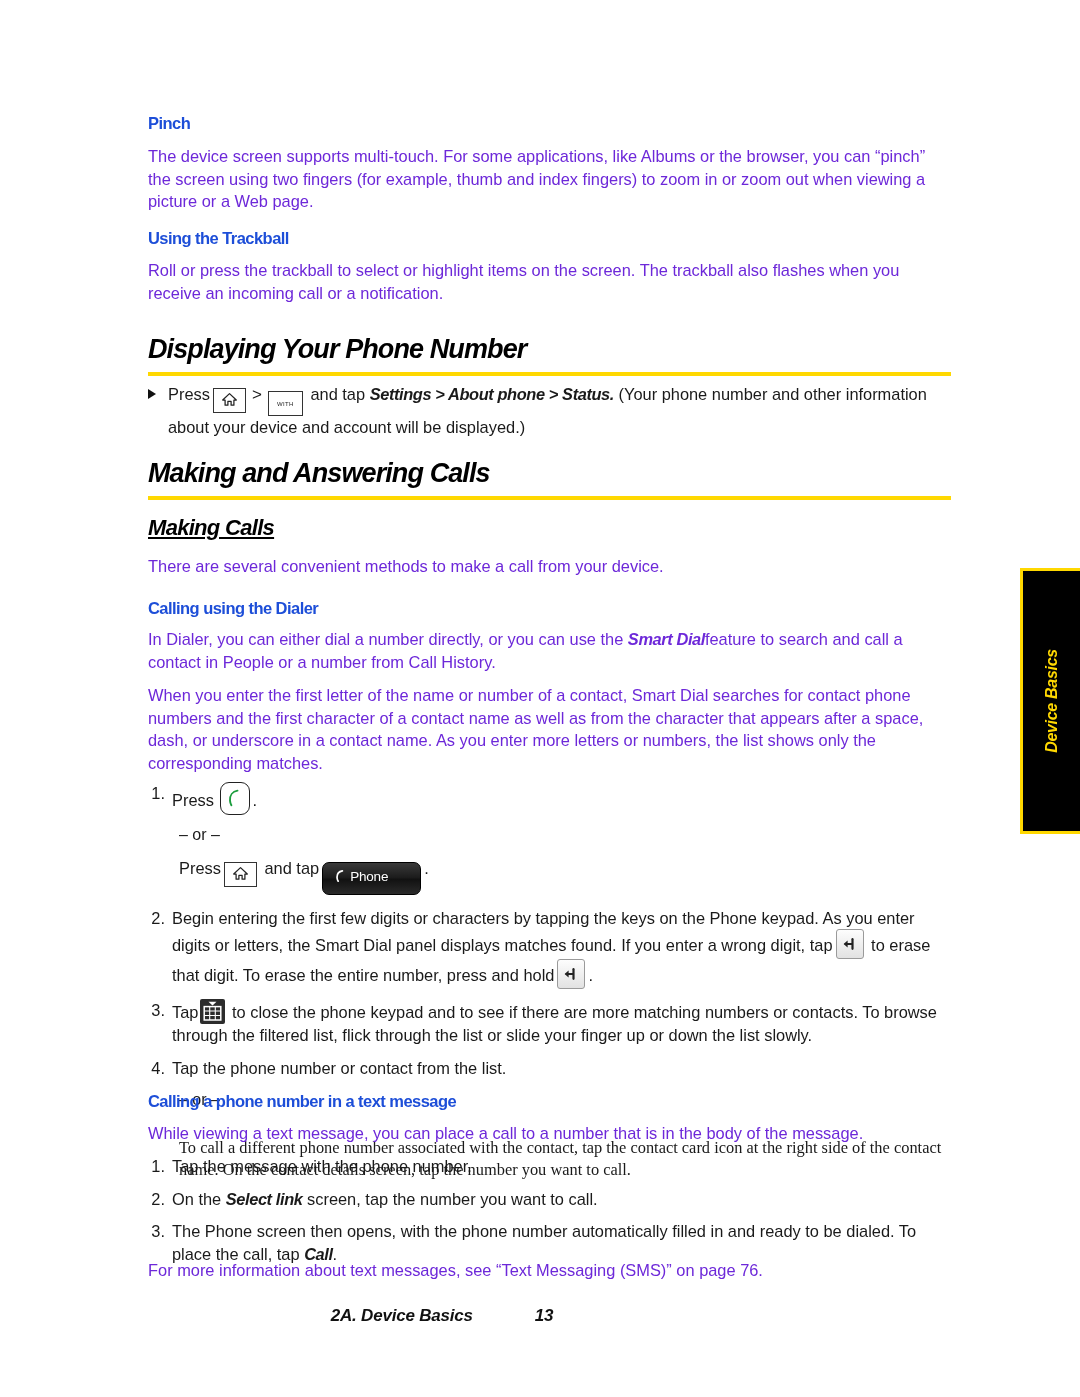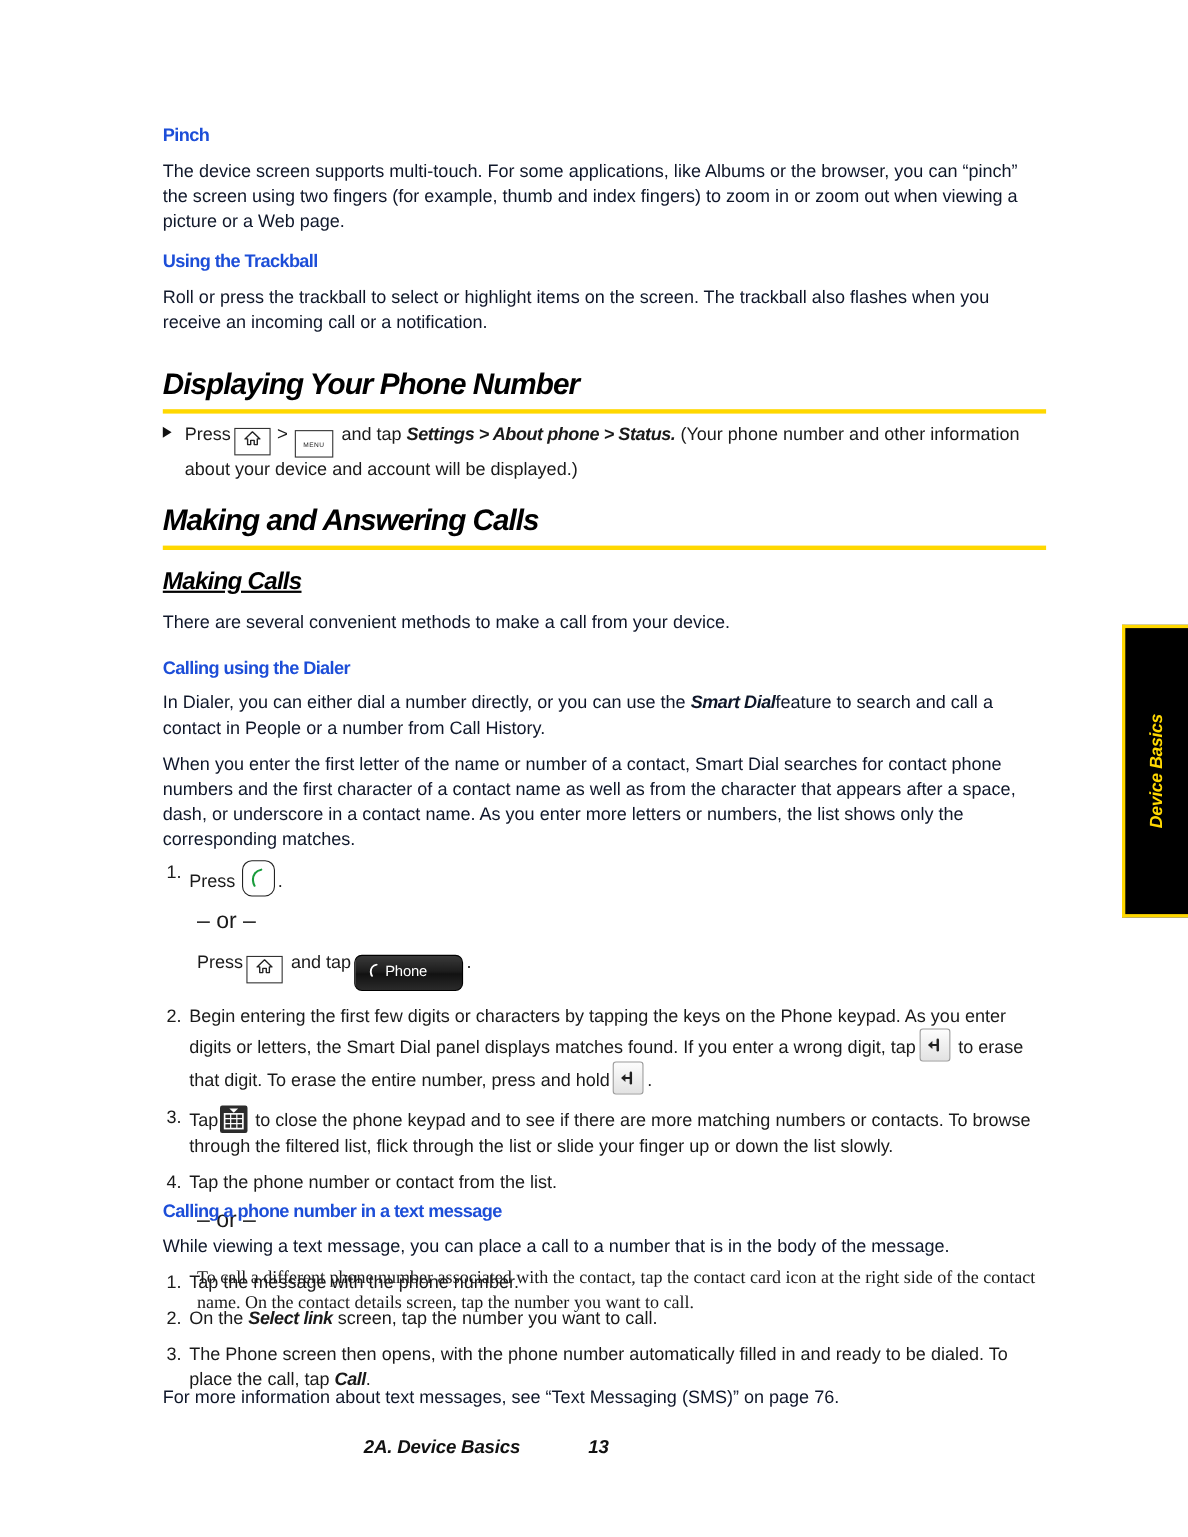--- a/index.html
+++ b/index.html
@@ -65,21 +65,21 @@
     background: #ffd800;
     width: 803px;
     margin: 7px 0 0 0;
   }
 
   
   p.body {
     font-size: 16.4px;
     line-height: 1.38;
     margin: 0;
-    color: #0f172a;
+    color: #6d28d9;
   }
 
   .bi { font-weight: bold; font-style: italic; letter-spacing: -0.4px; }
 
   
   .item {
     display: flex;
     align-items: flex-start;
     font-size: 16.4px;
     line-height: 1.38;
@@ -87,21 +87,21 @@
   .item-num {
     width: 24px;
     flex: 0 0 24px;
     text-align: right;
     padding-right: 7px;
     box-sizing: border-box;
   }
   .item-body { flex: 1 1 auto; }
 
   .orline {
-    font-size: 21px;
+    font-size: 16px;
     line-height: 1.38;
     padding-left: 31px;
   }
   .indented {
     font-size: 16.4px;
     line-height: 1.38;
     padding-left: 31px;
   }
 
   
@@ -268,21 +268,21 @@
       <div class="item-num" style="width:20px;flex:0 0 20px;text-align:left;padding-right:0;">
         <span class="arrow-bullet"></span>
       </div>
       <div class="item-body">
         <span>Press</span><span class="key key-home">
             <span class="home-glyph">
               <svg width="17" height="15" viewBox="0 0 17 15" aria-hidden="true">
                 <path d="M8.5 1.6 L15.3 8.0 L12.9 8.0 L12.9 13.2 L10.1 13.2 L10.1 9.3 L6.9 9.3 L6.9 13.2 L4.1 13.2 L4.1 8.0 L1.7 8.0 Z" fill="none" stroke="#222" stroke-width="1.25" stroke-linejoin="round"></path>
               </svg>
             </span>
-          </span><span style="font-size:17px;margin:0 3px;">&gt;</span><span class="key key-menu">menu</span>
+          </span><span style="font-size:17px;margin:0 3px;">&gt;</span><span class="key key-menu">with</span>
         <span>and tap</span>
         <span class="bi">Settings &gt; About phone &gt; Status.</span>
         <span>(Your phone number and other information about your device and account will be displayed.)</span>
       </div>
     </div>
   </div>
 
   <div class="col" style="top:458px;">
     <h2 class="h-major">Making and Answering Calls</h2>
     <div class="rule"></div>

